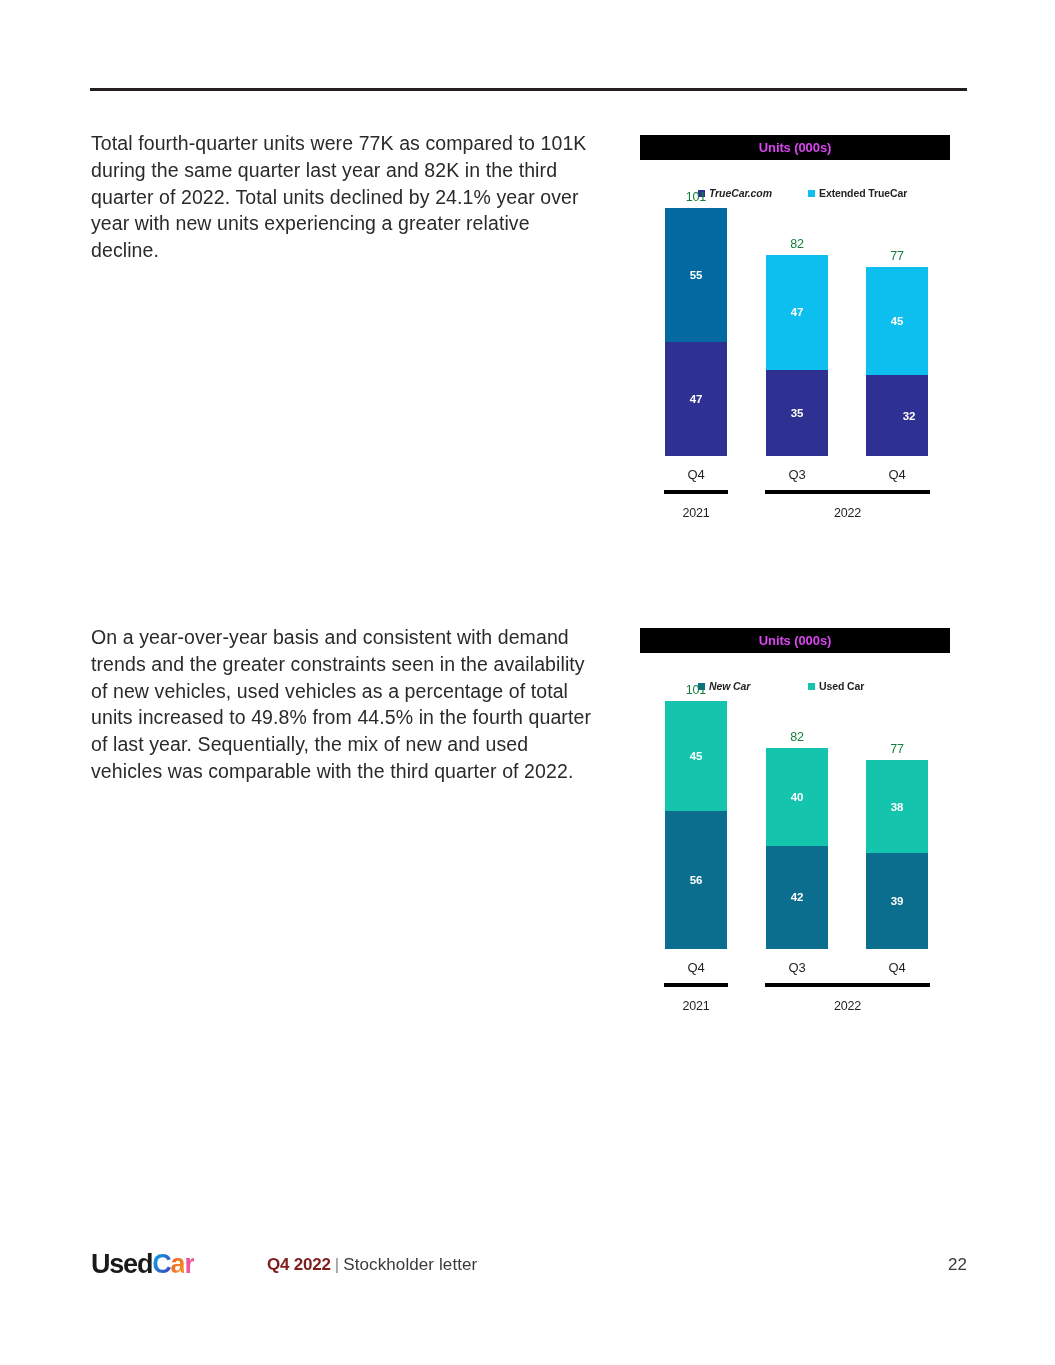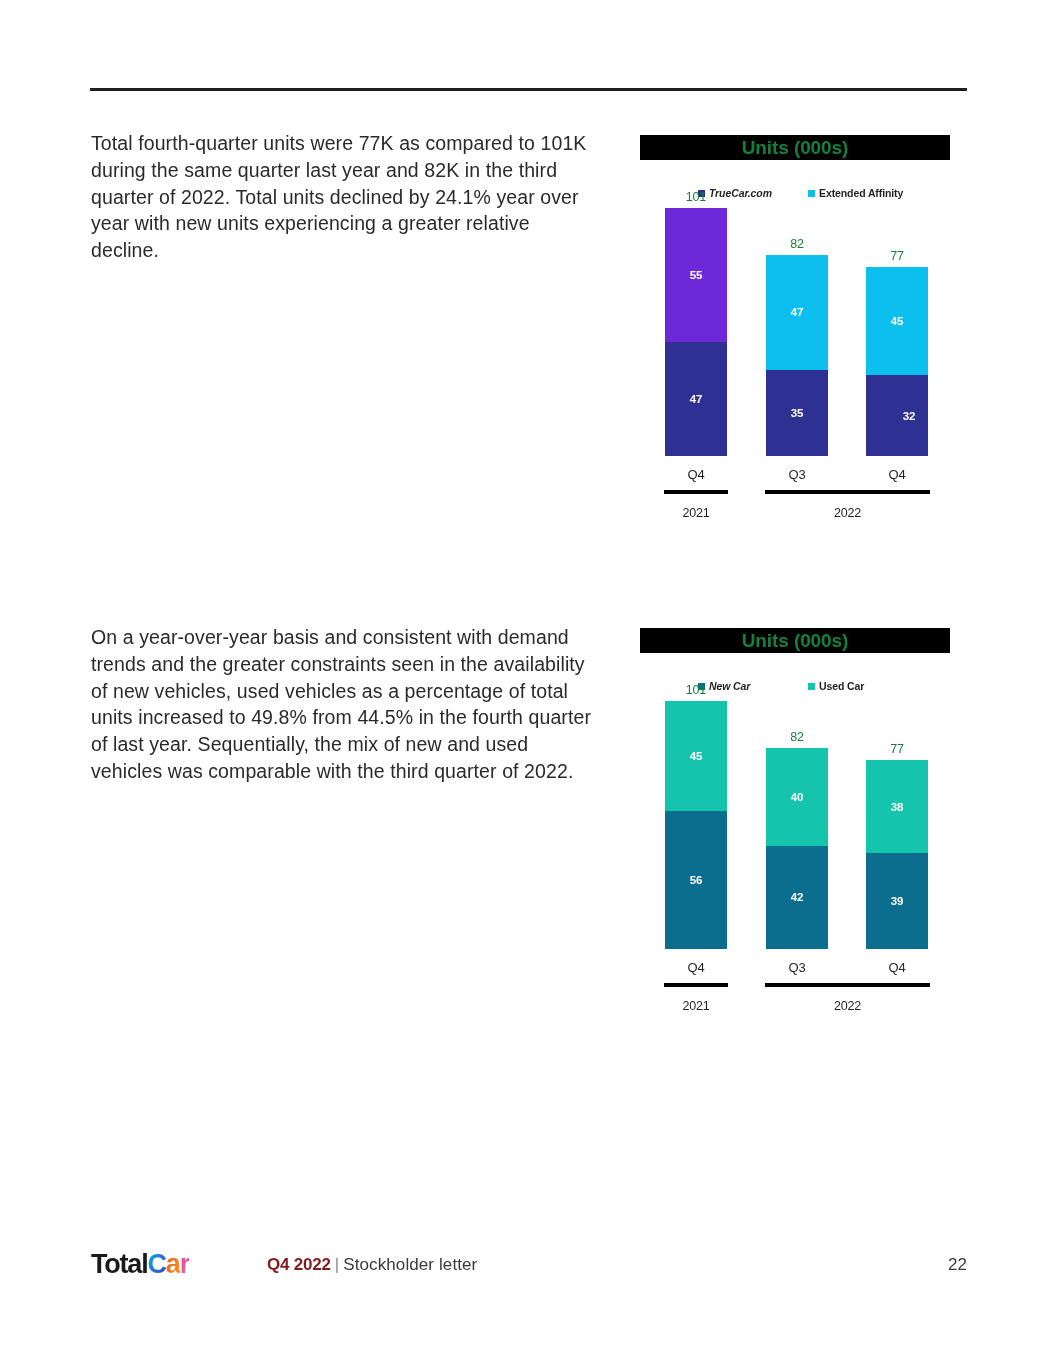--- a/index.html
+++ b/index.html
@@ -55,22 +55,22 @@
 
   .chart-title-bar {
     width: 310px;
     height: 25px;
     background: #000000;
     display: flex;
     align-items: center;
     justify-content: center;
   }
   .chart-title-bar span {
-    color: #15803d;
-    font-size: 19px;
+    color: #d946ef;
+    font-size: 13px;
     font-weight: bold;
     letter-spacing: -0.1px;
   }
 
   .legend {
     position: relative;
     height: 22px;
     margin-top: 27px;
     width: 310px;
   }
@@ -248,28 +248,28 @@
     <div class="chart-title-bar">
       <span>Units (000s)</span>
     </div>
     <div class="legend">
       <div class="legend-item li-a">
         <span class="legend-swatch" style="background: rgb(46, 49, 146);"></span>
         <span>TrueCar.com</span>
       </div>
       <div class="legend-item li-b">
         <span class="legend-swatch" style="background: rgb(12, 191, 238);"></span>
-        <span>Extended Affinity</span>
+        <span>Extended TrueCar</span>
       </div>
     </div>
     <div class="plot">
       <div class="bar-group g0" style="height: 272px;">
         <div class="bar-total" style="bottom: 252px;">101</div>
         <div class="bar-stack" style="height: 248px;">
-          <div class="seg seg-top" style="height: 135.05px; background: #6d28d9;">55</div>
+          <div class="seg seg-top" style="height: 135.05px; background: #0369a1;">55</div>
           <div class="seg seg-bot" style="height: 115.406px; background: rgb(46, 49, 146);">47</div>
         </div>
       </div>
       <div class="bar-group g1" style="height: 225.347px;">
         <div class="bar-total" style="bottom: 205.347px;">82</div>
         <div class="bar-stack" style="height: 201.347px;">
           <div class="seg seg-top" style="height: 115.406px; background: rgb(12, 191, 238);">47</div>
           <div class="seg seg-bot" style="height: 85.9406px; background: rgb(46, 49, 146);">35</div>
         </div>
       </div>
@@ -336,18 +336,18 @@
 
       <div class="year-rule yr0"></div>
       <div class="year-rule yr1"></div>
 
       <div class="year-label yl0">2021</div>
       <div class="year-label yl1">2022</div>
     </div>
   </div>
 
   <div class="footer">
-    <div class="logo"><span class="lg-true">Total</span><span class="lg-c">C</span><span class="lg-a">a</span><span class="lg-r">r</span></div>
+    <div class="logo"><span class="lg-true">Used</span><span class="lg-c">C</span><span class="lg-a">a</span><span class="lg-r">r</span></div>
     <div class="footer-center"><span class="fc-strong">Q4 2022</span><span class="fc-sep">|</span><span class="fc-rest">Stockholder letter</span></div>
     <div class="page-num">22</div>
   </div>
 
 </div>
 
 </body></html>

